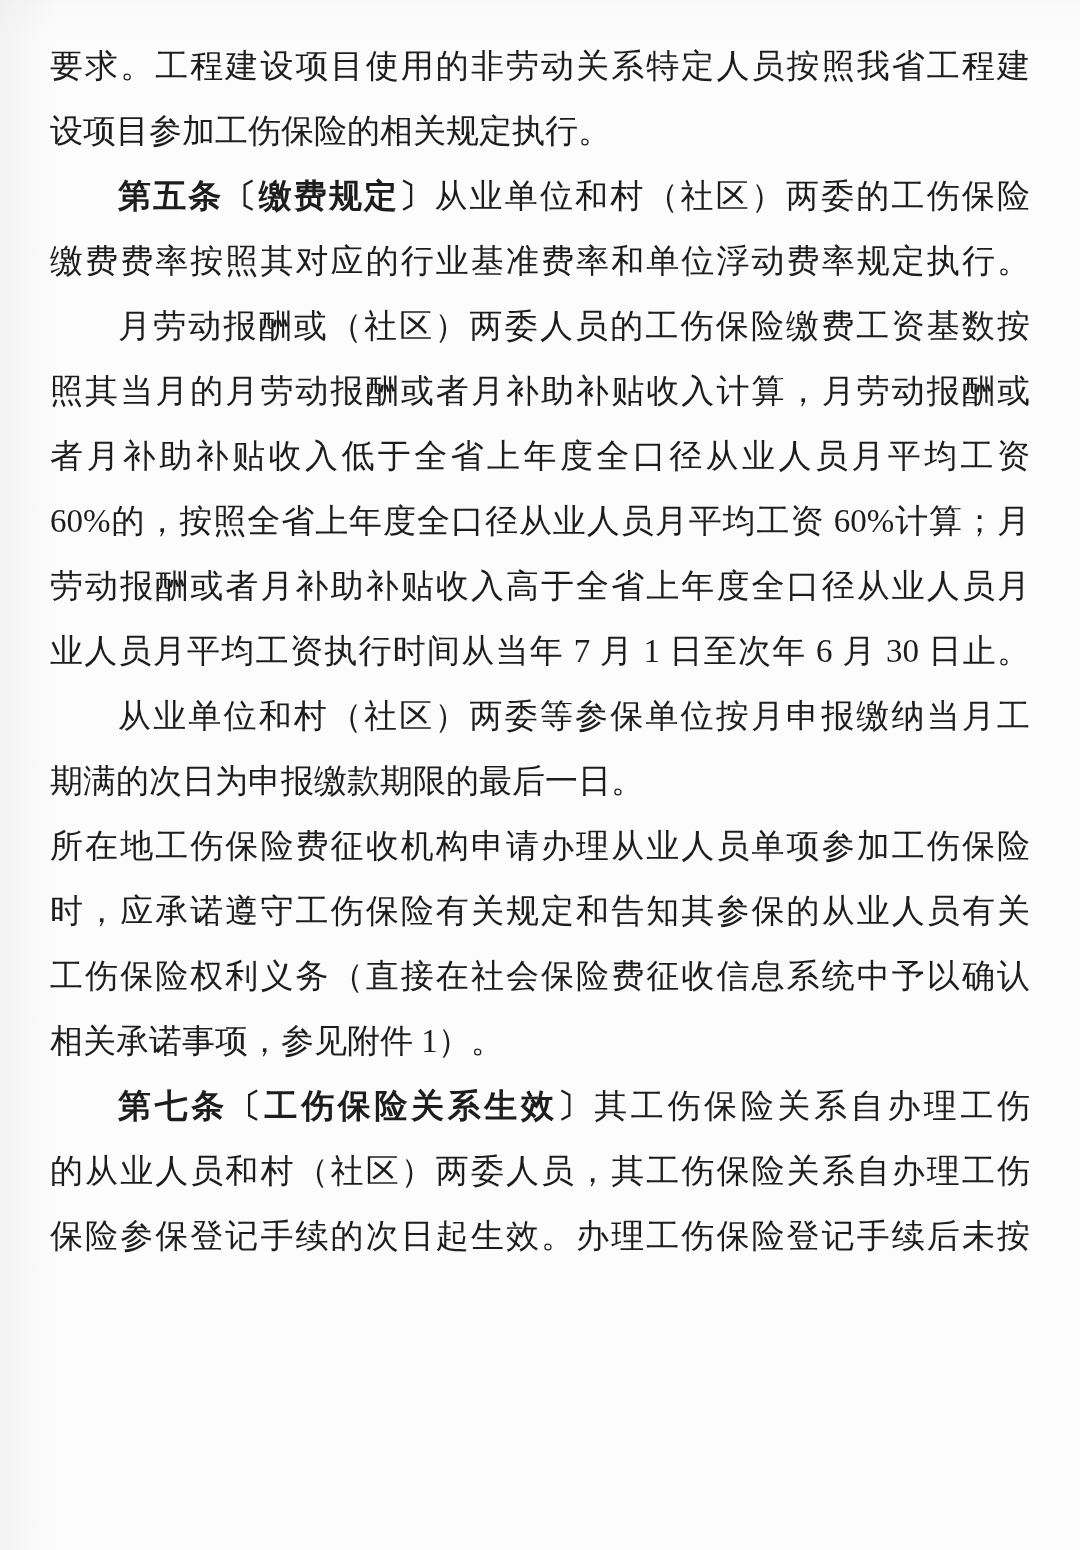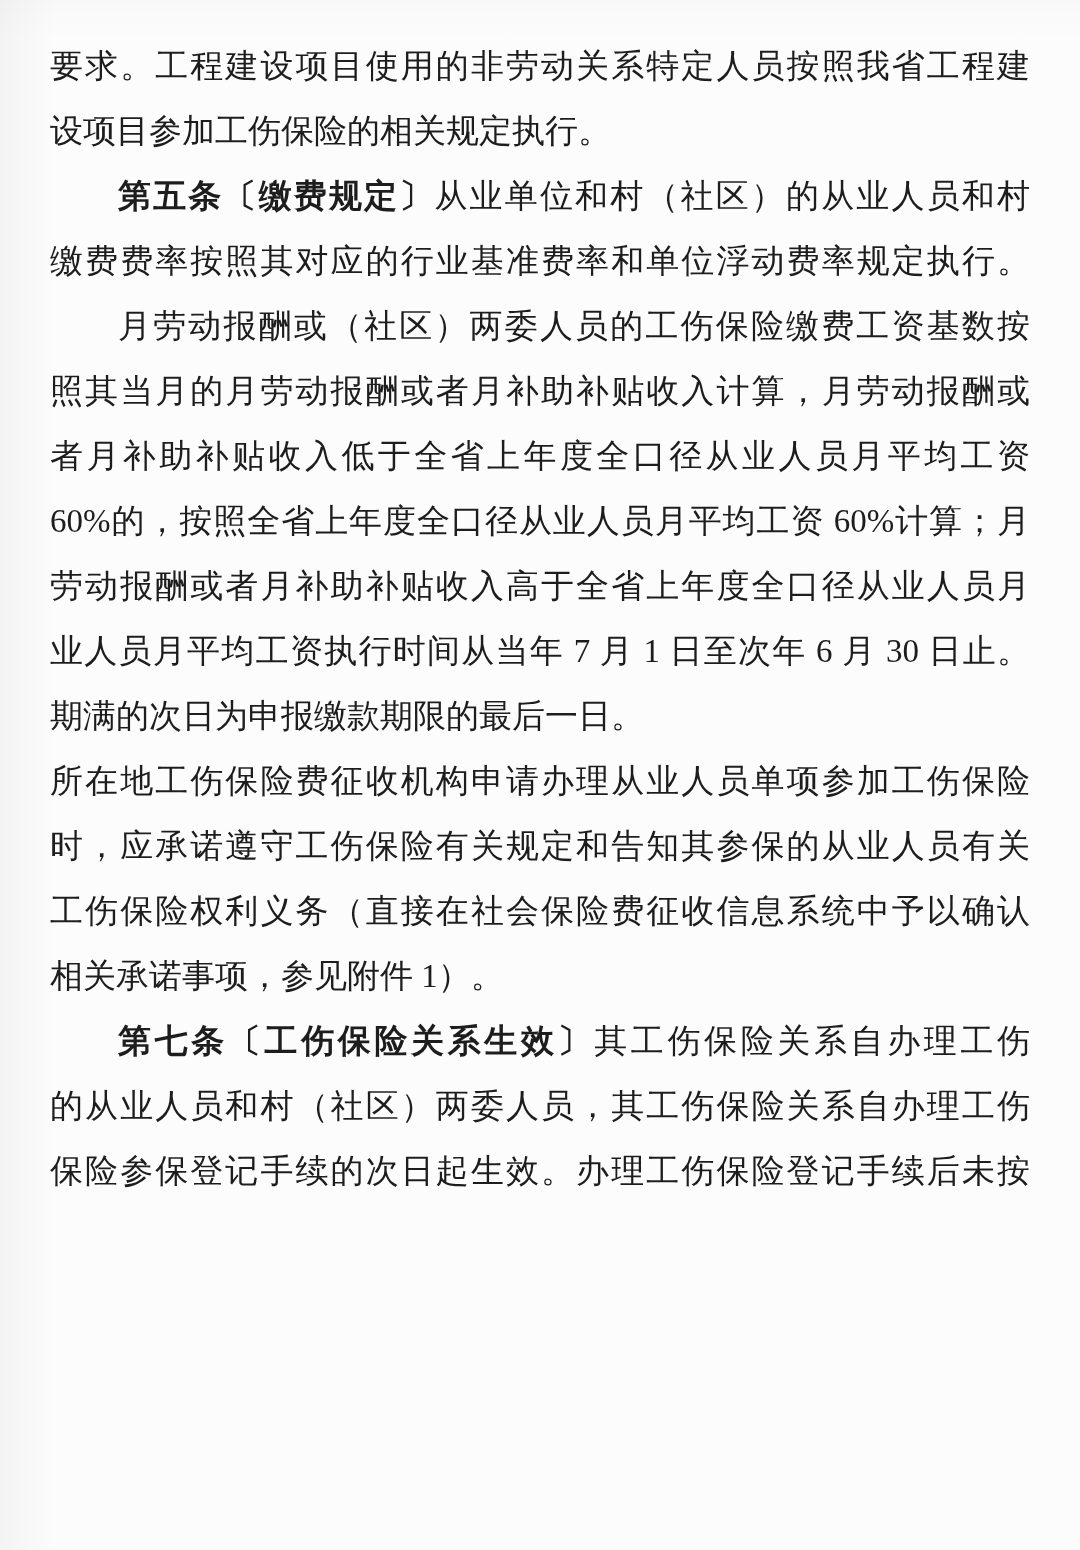--- a/index.html
+++ b/index.html
@@ -43,28 +43,29 @@
     font-weight: bold;
   }
 </style>
 </head>
 <body>
 
 <div class="page">
   <div id="text-block">
       <div class="line justify"><span class="seg-regular">要求。工程建设项目使用的非劳动关系特定人员按照我省工程建</span></div>
       <div class="line"><span class="seg-regular">设项目参加工伤保险的相关规定执行。</span></div>
-      <div class="line indent justify"><span class="seg-bold">第五条〔缴费规定〕</span><span class="seg-regular">从业单位和村（社区）的从业人员和村</span></div>
+      <div class="line indent justify"><span class="seg-bold">第五条〔缴费规定〕</span><span class="seg-regular">从业单位和村（社区）两委的工伤保险</span></div>
       <div class="line justify"><span class="seg-regular">缴费费率按照其对应的行业基准费率和单位浮动费率规定执行。</span></div>
       <div class="line indent justify"><span class="seg-regular">月劳动报酬或（社区）两委人员的工伤保险缴费工资基数按</span></div>
       <div class="line justify"><span class="seg-regular">照其当月的月劳动报酬或者月补助补贴收入计算，月劳动报酬或</span></div>
       <div class="line justify"><span class="seg-regular">者月补助补贴收入低于全省上年度全口径从业人员月平均工资</span></div>
       <div class="line justify"><span class="seg-regular">60%的，按照全省上年度全口径从业人员月平均工资 60%计算；月</span></div>
       <div class="line justify"><span class="seg-regular">劳动报酬或者月补助补贴收入高于全省上年度全口径从业人员月</span></div>
       <div class="line justify"><span class="seg-regular">业人员月平均工资执行时间从当年 7 月 1 日至次年 6 月 30 日止。</span></div>
+      <div class="line indent justify"><span class="seg-regular">从业单位和村（社区）两委等参保单位按月申报缴纳当月工</span></div>
       <div class="line"><span class="seg-regular">期满的次日为申报缴款期限的最后一日。</span></div>
       <div class="line justify"><span class="seg-regular">所在地工伤保险费征收机构申请办理从业人员单项参加工伤保险</span></div>
       <div class="line justify"><span class="seg-regular">时，应承诺遵守工伤保险有关规定和告知其参保的从业人员有关</span></div>
       <div class="line justify"><span class="seg-regular">工伤保险权利义务（直接在社会保险费征收信息系统中予以确认</span></div>
       <div class="line"><span class="seg-regular">相关承诺事项，参见附件 1）。</span></div>
       <div class="line indent justify"><span class="seg-bold">第七条〔工伤保险关系生效〕</span><span class="seg-regular">其工伤保险关系自办理工伤</span></div>
       <div class="line justify"><span class="seg-regular">的从业人员和村（社区）两委人员，其工伤保险关系自办理工伤</span></div>
       <div class="line justify"><span class="seg-regular">保险参保登记手续的次日起生效。办理工伤保险登记手续后未按</span></div>
     </div>
 </div>

